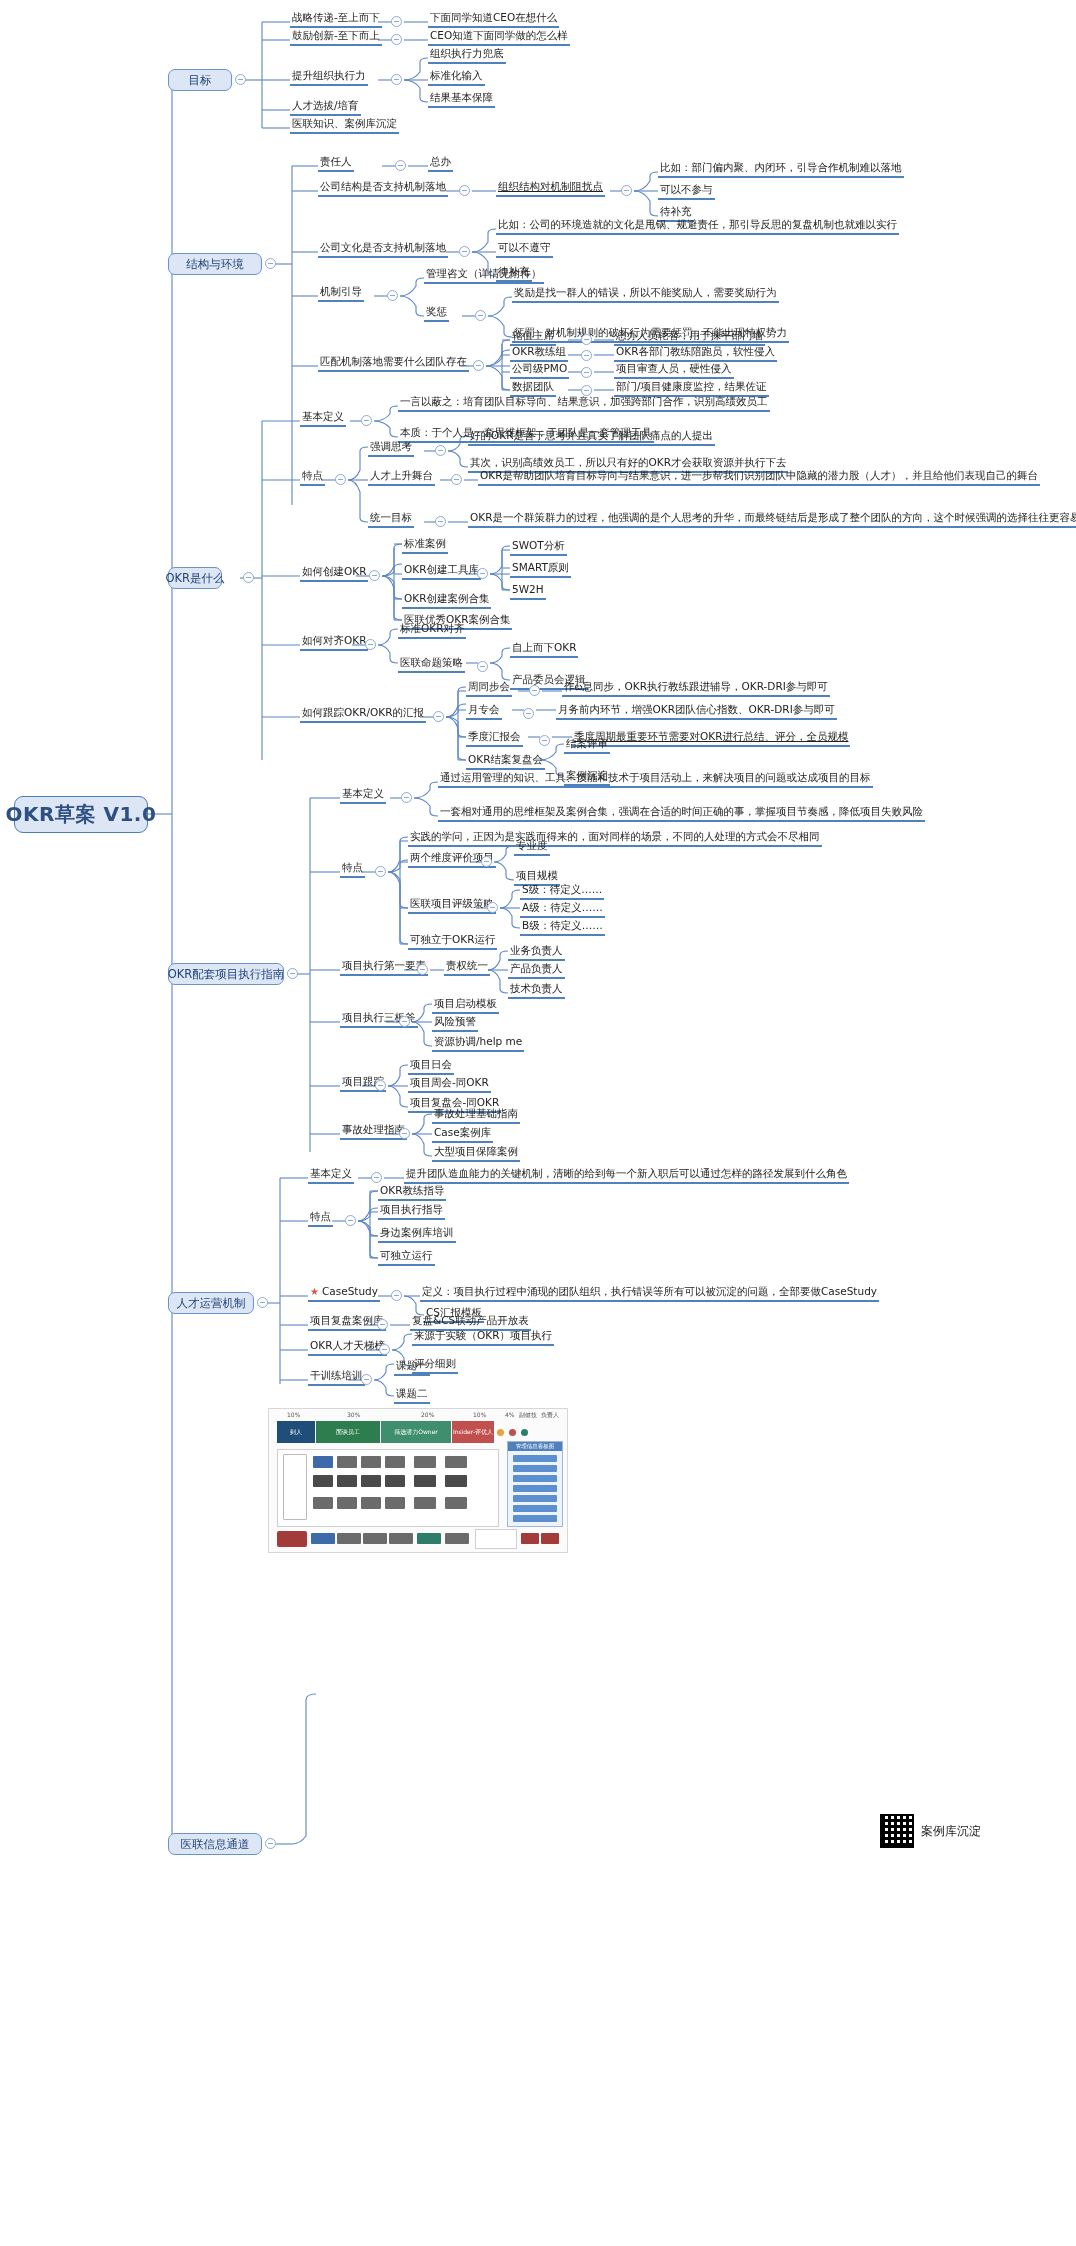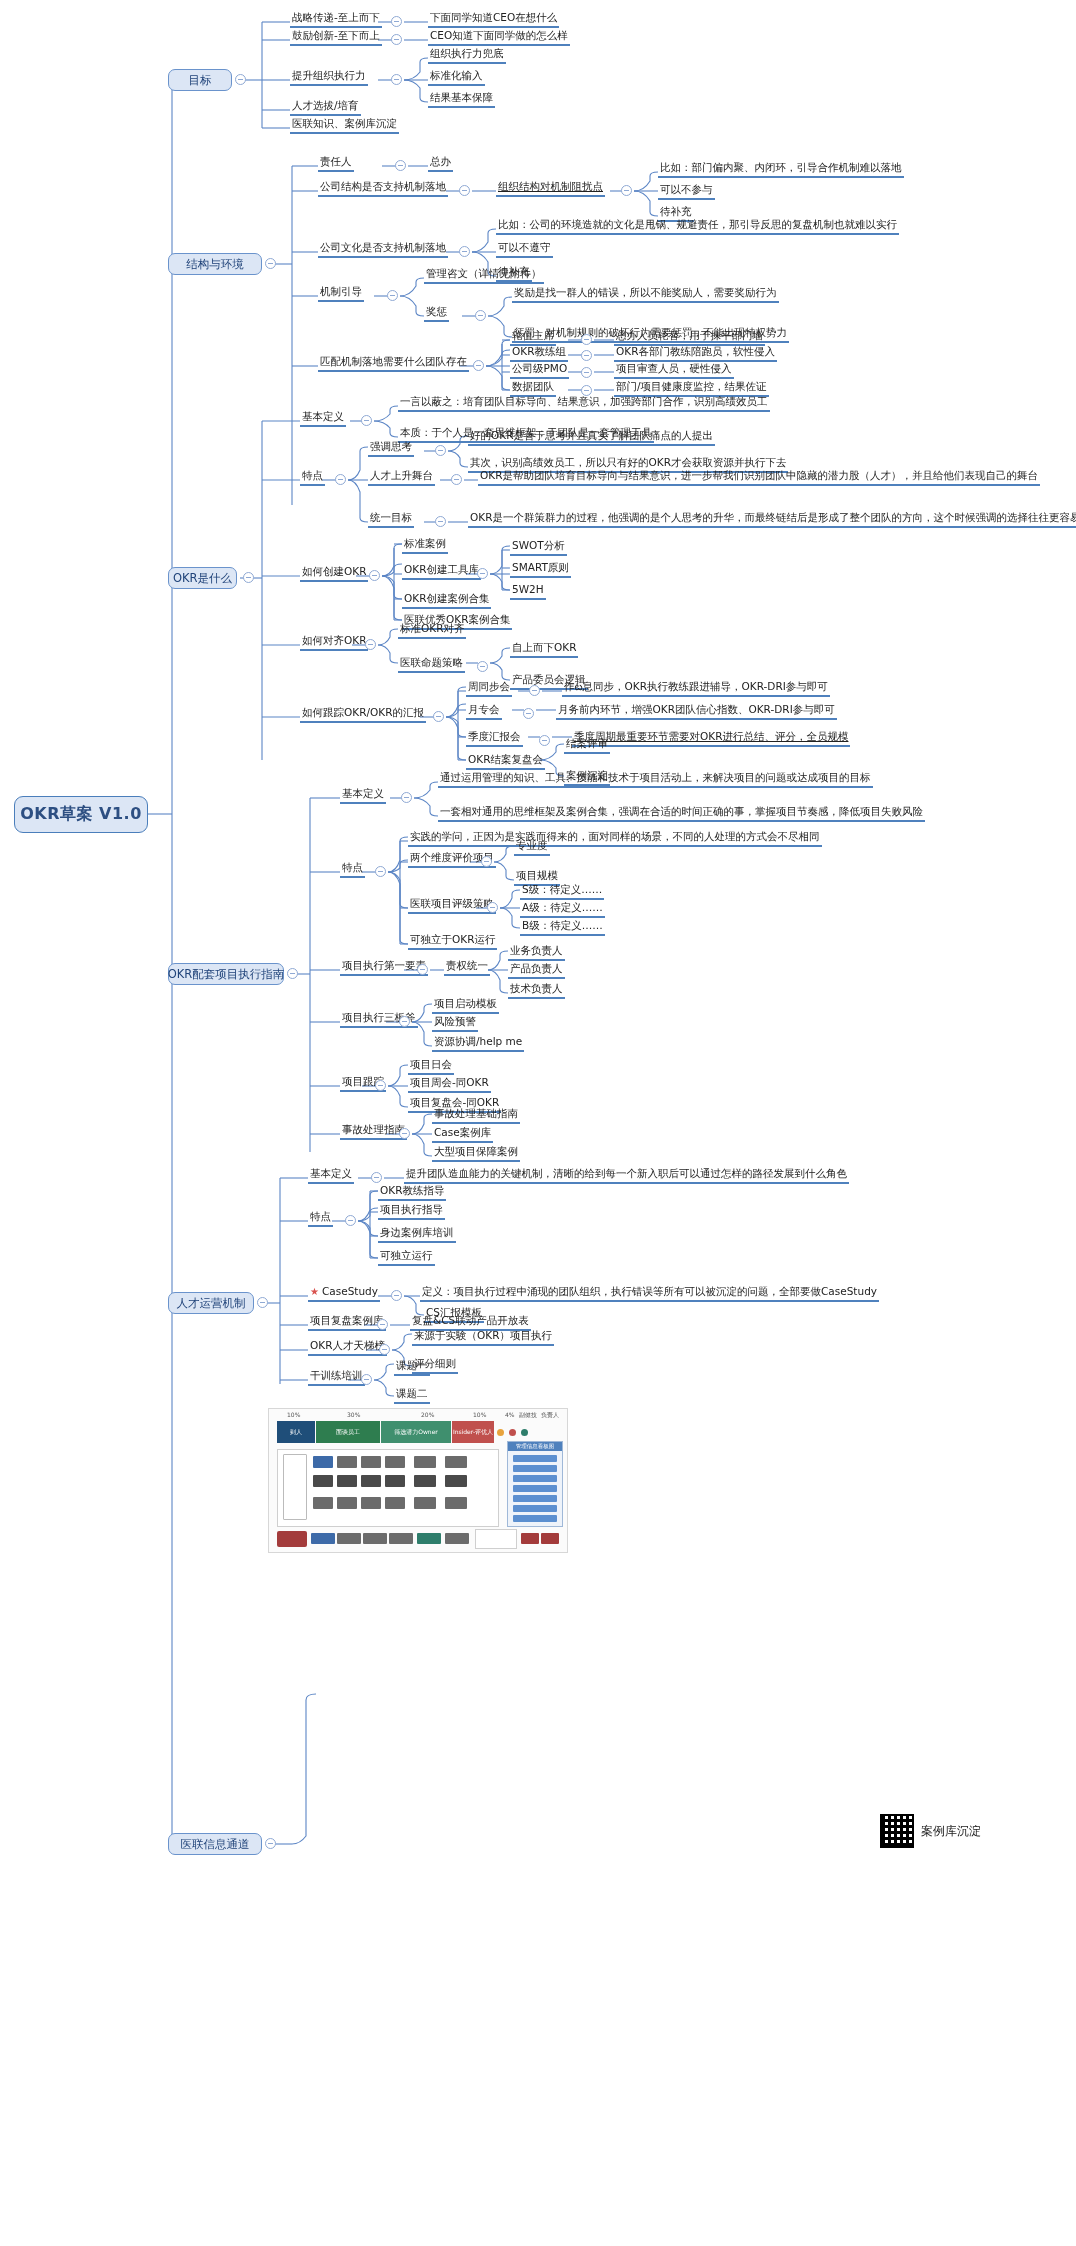--- a/index.html
+++ b/index.html
@@ -25,21 +25,21 @@
   
   .root-node {
     position: absolute;
     display: flex;
     align-items: center;
     justify-content: center;
     border: 1.6px solid #4a7ebb;
     border-radius: 9px;
     background: #dce6f5;
     color: #2d4f82;
-    font-size: 16px;
+    font-size: 20px;
     font-weight: bold;
     letter-spacing: .5px;
     white-space: nowrap;
     padding: 0 12px;
   }
 
   
   .l1-node {
     position: absolute;
     display: flex;
@@ -400,21 +400,21 @@
   <div class="l1-node" style="left:168px; top:69px; width:64px;">
     <span>目标</span>
     </div>
   <div class="toggle" style="left:235px; top:74px;"></div>
 
   <div class="l1-node" style="left:168px; top:253px; width:94px;">
     <span>结构与环境</span>
     </div>
   <div class="toggle" style="left:265px; top:258px;"></div>
 
-  <div class="l1-node" style="left:168px; top:567px; width:69px;">
+  <div class="l1-node" style="left:168px; top:567px; width:54px;">
     <span>OKR是什么</span>
     </div>
   <div class="toggle" style="left:243px; top:572px;"></div>
 
   <div class="l1-node" style="left:168px; top:963px; width:116px;">
     <span>OKR配套项目执行指南</span>
     </div>
   <div class="toggle" style="left:287px; top:968px;"></div>
 
   <div class="l1-node" style="left:168px; top:1292px; width:86px;">

